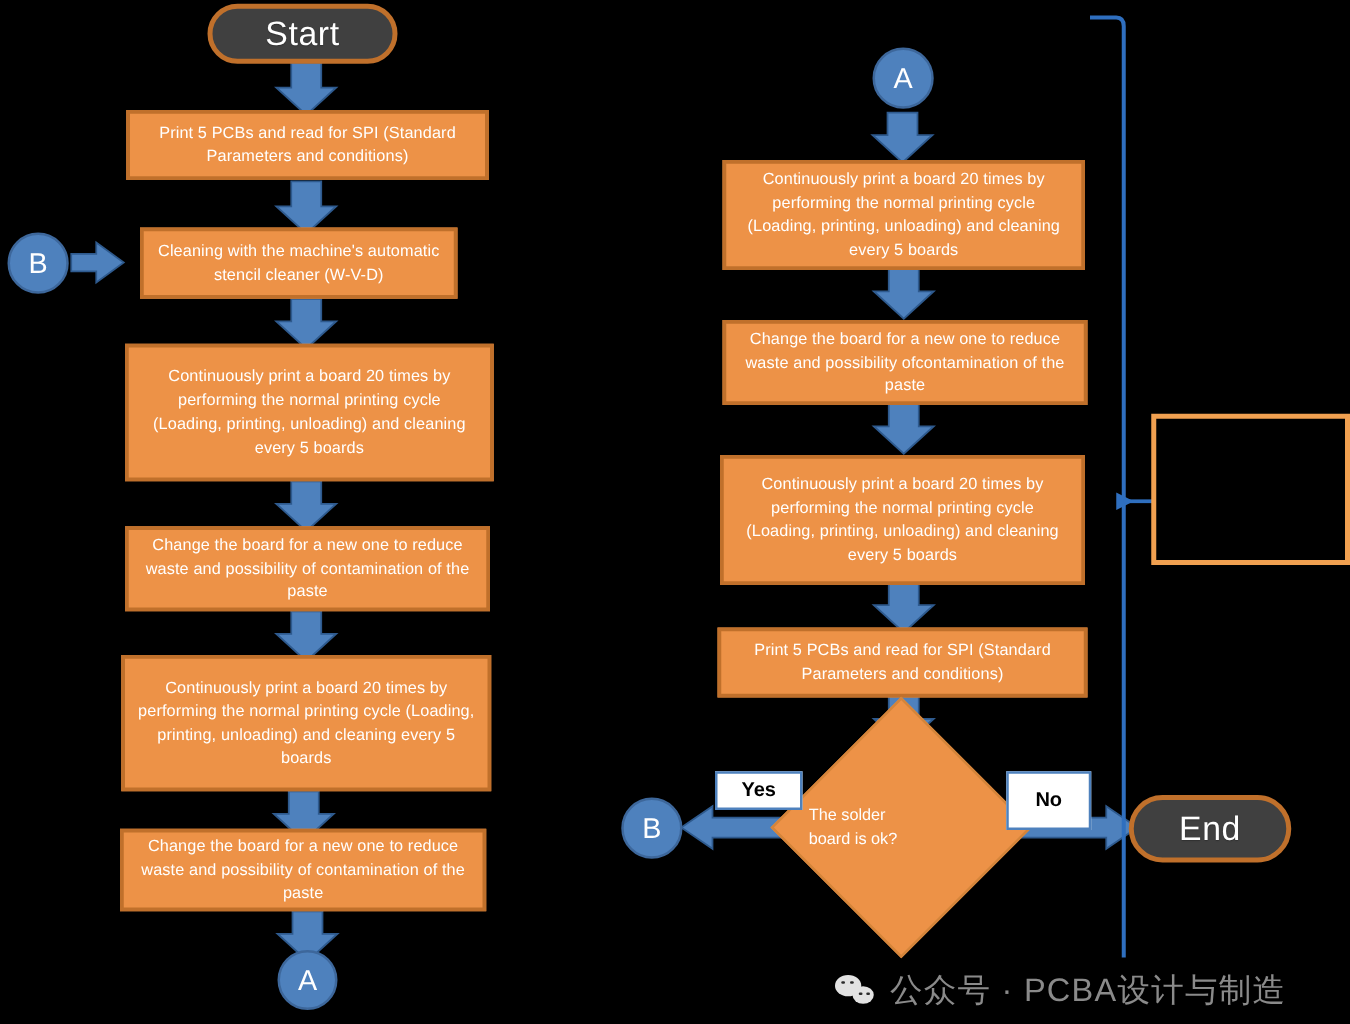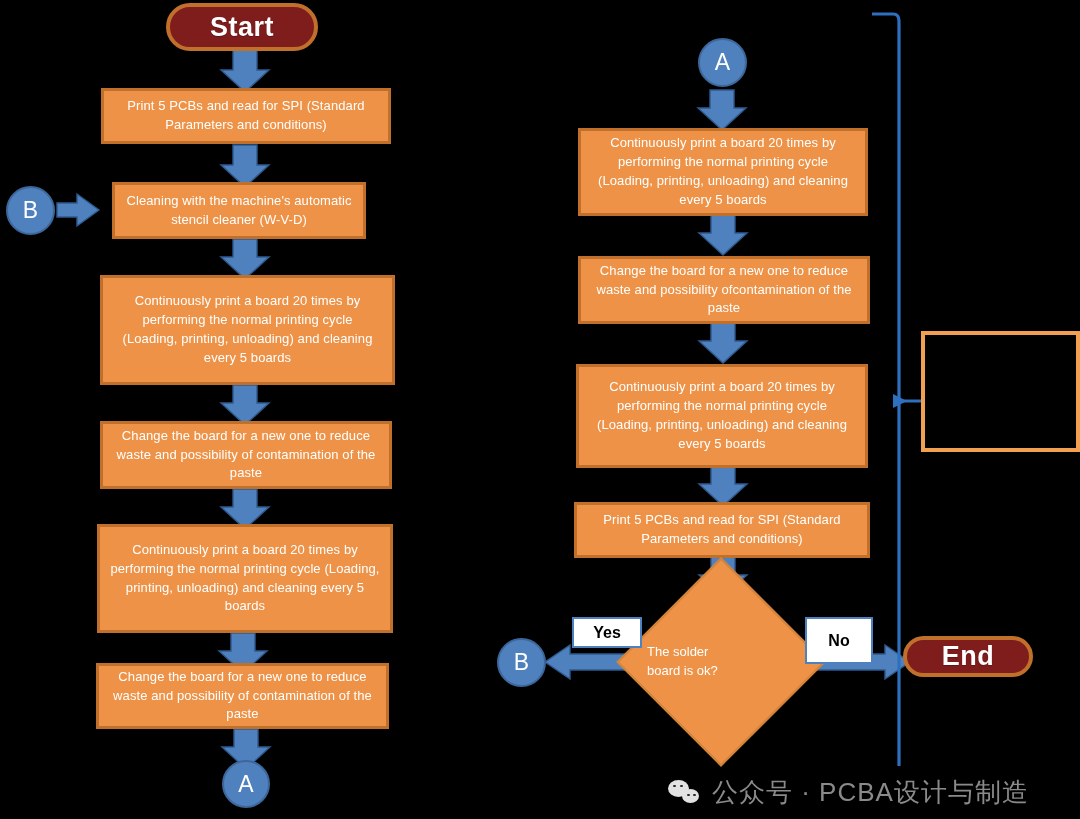--- a/index.html
+++ b/index.html
@@ -33,29 +33,29 @@
     text-align: center;
     line-height: 1.45;
     font-size: 13px;
     padding: 4px 10px;
     letter-spacing: 0.1px;
   }
   .proc span { display: block; }
 
   
   .pill {
-    background: #7f1d1d;
+    background: #404040;
     border: 4px solid #C0702B;
     border-radius: 999px;
     color: #FFFFFF;
     display: flex;
     align-items: center;
     justify-content: center;
     font-size: 27px;
-    font-weight: bold;
+    font-weight: normal;
     letter-spacing: 0.5px;
     text-shadow: 0 1px 1px rgba(0,0,0,.25);
   }
 
   
   .conn {
     background: #4E81BD;
     border: 2px solid #3D679B;
     border-radius: 50%;
     color: #FFFFFF;
@@ -271,21 +271,21 @@
   </div>
 
   <div class="node branch-label" style="left:805px; top:617px; width:68px; height:47px;">
     <span>No</span>
   </div>
 
   <div class="node conn" style="left:497px; top:638px; width:49px; height:49px;">
     <span>B</span>
   </div>
 
-  <div class="node pill" style="left:903px; top:636px; width:130px; height:41px;">
+  <div class="node pill" style="left:903px; top:636px; width:130px; height:54px;">
     <span>End</span>
   </div>
 
   <div class="node empty-box" style="left:921px; top:331px; width:159px; height:121px;">
     <span></span>
   </div>
 
   <div id="watermark">
     <span class="wechat">
       <span class="b1"></span>

